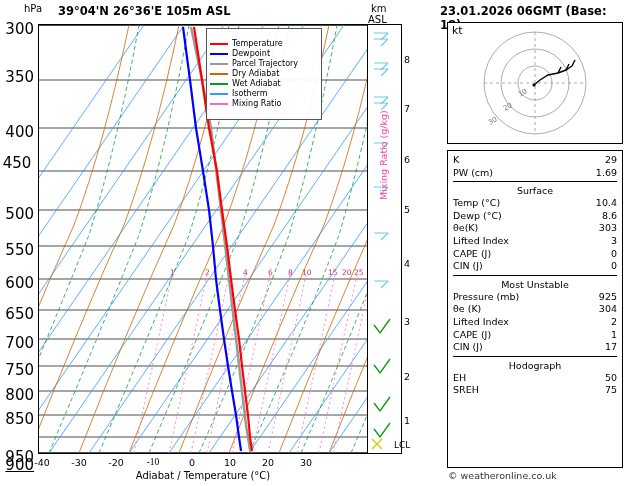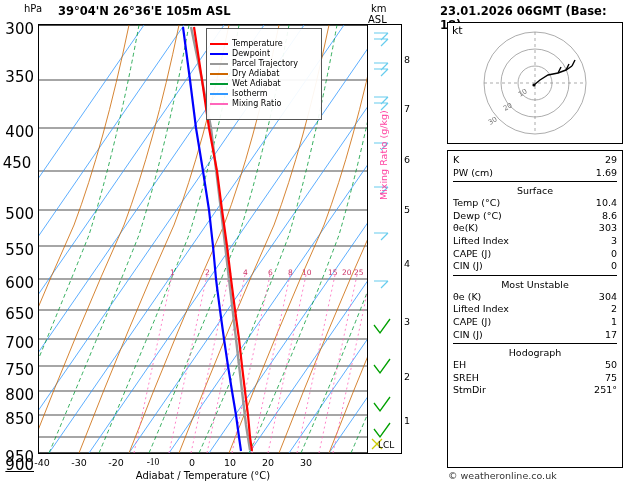--- a/index.html
+++ b/index.html
@@ -70,21 +70,21 @@
 
   
   #mix-label{
     left:378px;top:200px;
     font-size:9.5px;color:#ff40a0;
     transform:rotate(-90deg);transform-origin:left top;
     white-space:nowrap;
   }
 
   
-  #lcl{left:378px;top:440px;font-size:9px;}
+  #lcl{left:378px;top:440px;font-size:9px;padding-left:16px;}
 
   
   #hodo{
     left:447px;top:22px;width:176px;height:122px;
     border:1px solid #000;background:#fff;box-sizing:border-box;
   }
   #hodo-kt{left:452px;top:24px;font-size:11px;}
 
   
   #indices{
@@ -356,20 +356,24 @@
     <span class="k">CAPE (J)</span>
     <span class="v">0</span>
   </div>
   <div class="row">
     <span class="k">CIN (J)</span>
     <span class="v">0</span>
   </div>
   <hr>
   <div class="sect">Most Unstable</div>
   <div class="row">
+    <span class="k">Pressure (mb)</span>
+    <span class="v">925</span>
+  </div>
+  <div class="row">
     <span class="k">θe (K)</span>
     <span class="v">304</span>
   </div>
   <div class="row">
     <span class="k">Lifted Index</span>
     <span class="v">2</span>
   </div>
   <div class="row">
     <span class="k">CAPE (J)</span>
     <span class="v">1</span>
@@ -381,19 +385,15 @@
   <hr>
   <div class="sect">Hodograph</div>
   <div class="row">
     <span class="k">EH</span>
     <span class="v">50</span>
   </div>
   <div class="row">
     <span class="k">SREH</span>
     <span class="v">75</span>
   </div>
-  <div class="row">
-    <span class="k">StmDir</span>
-    <span class="v">251°</span>
-  </div>
 </div>
 
 <div class="abs" id="copyright">© weatheronline.co.uk</div>
 
 </body></html>

